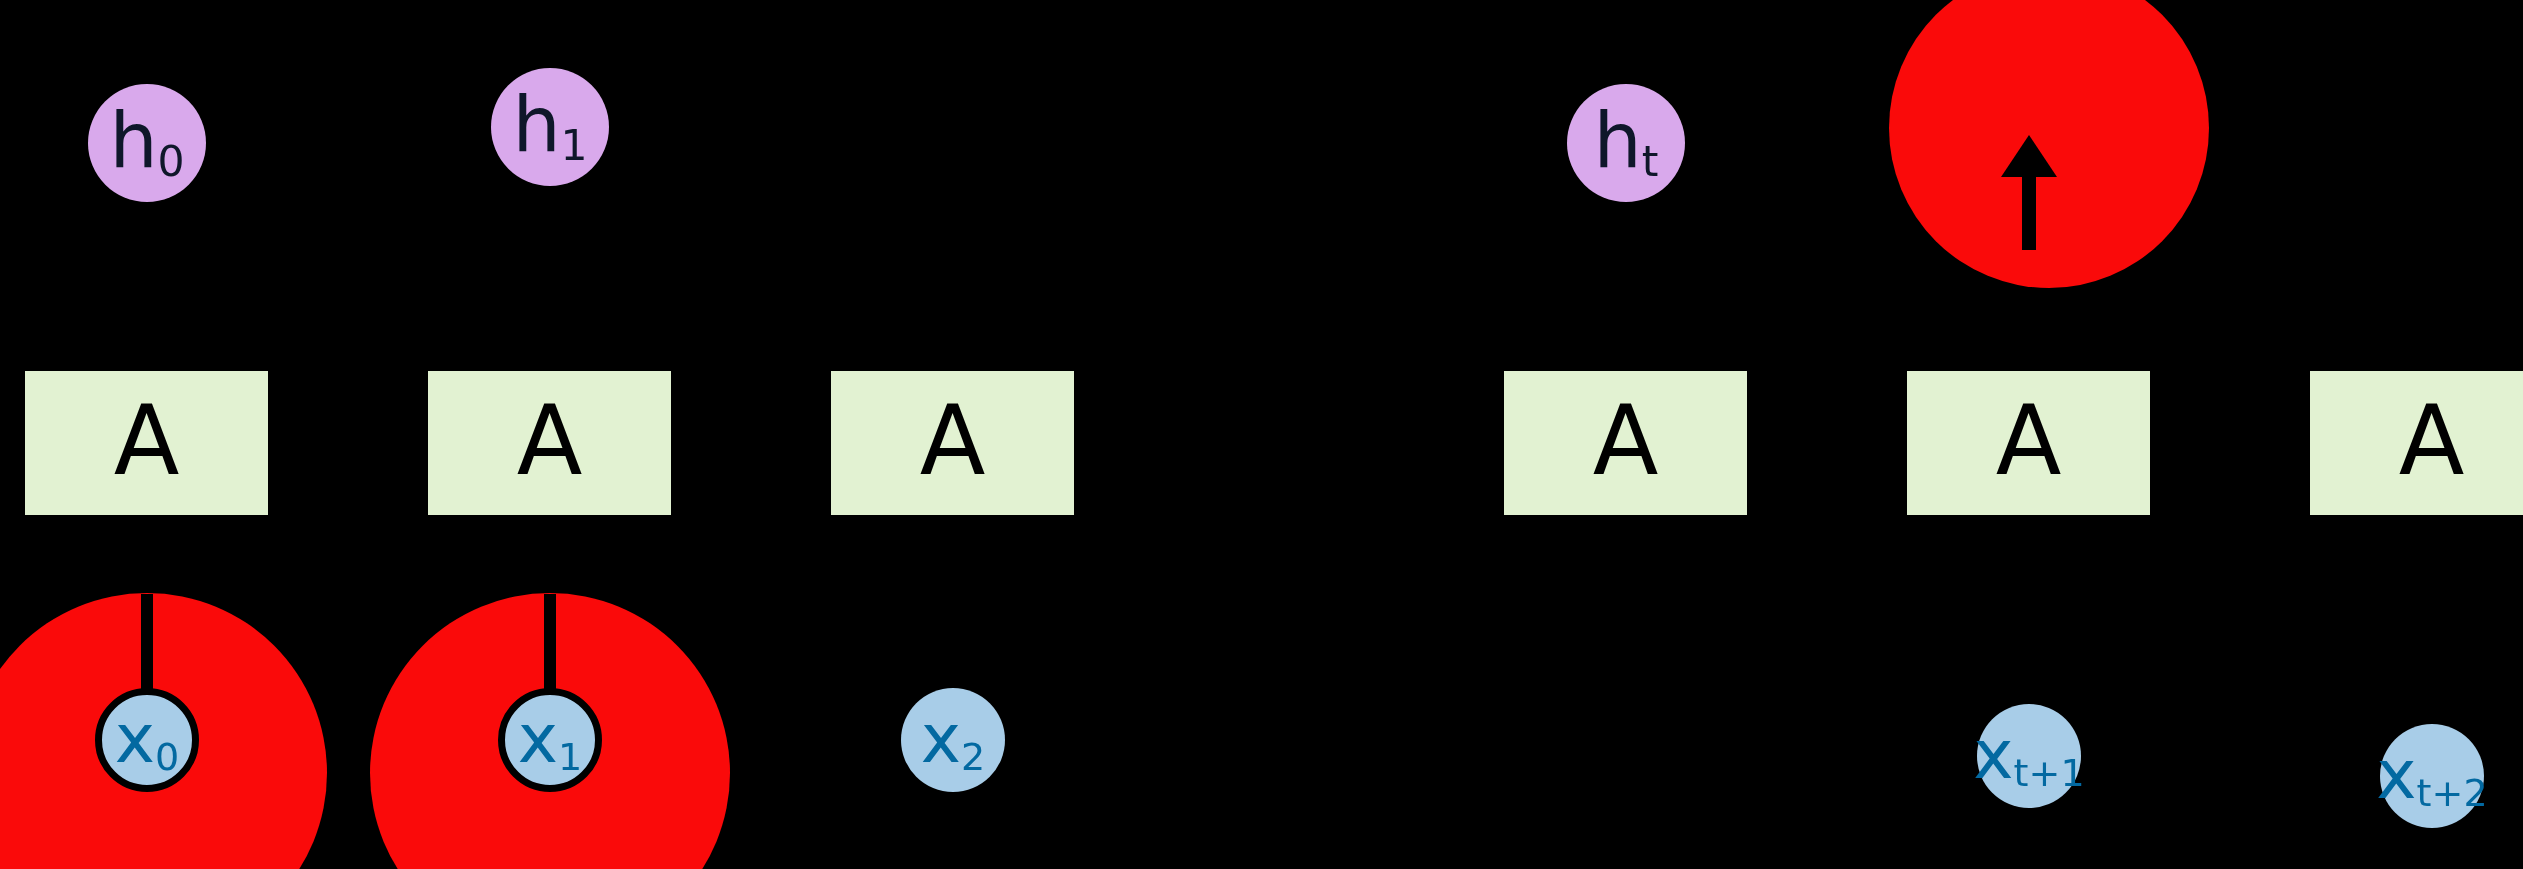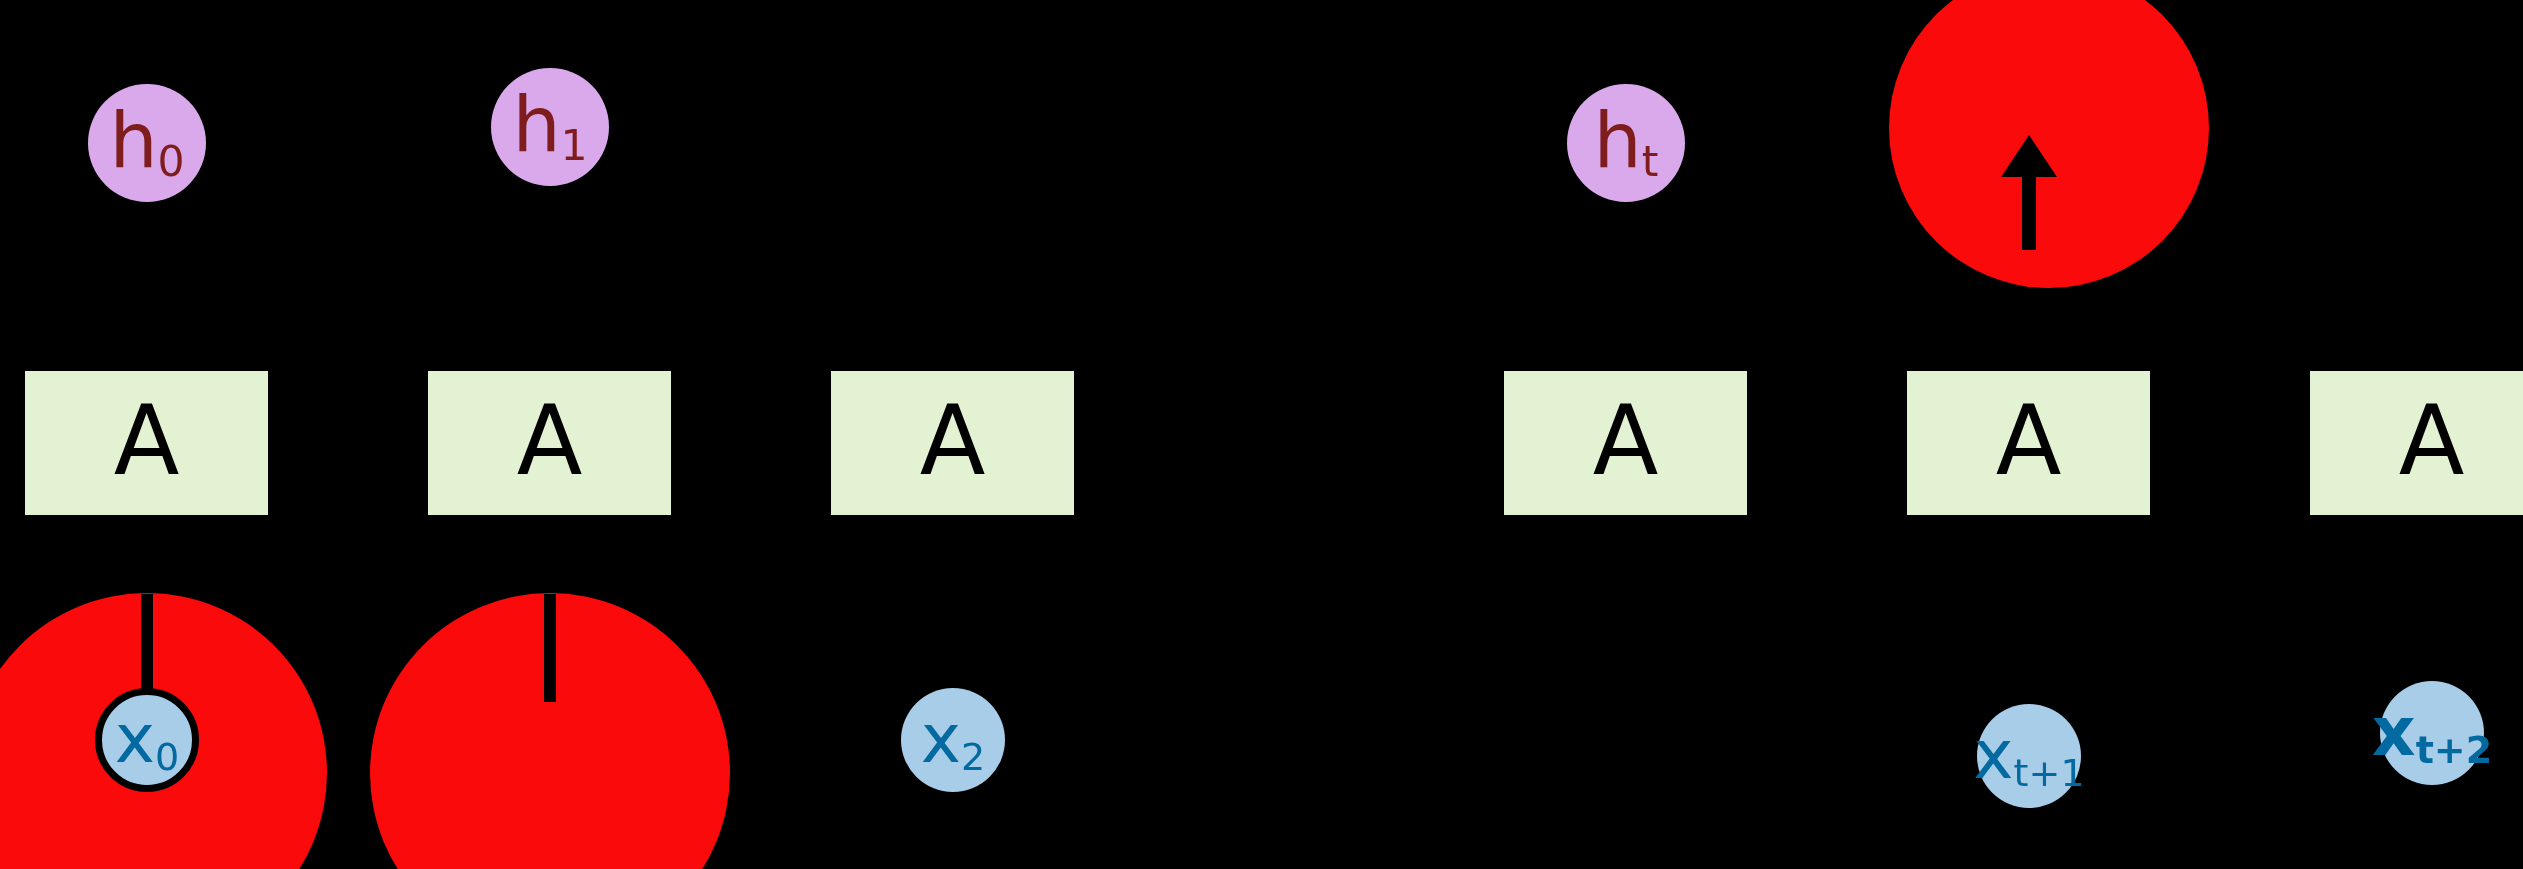--- a/index.html
+++ b/index.html
@@ -29,21 +29,21 @@
     line-height: 1;
     white-space: nowrap;
   }
 
   
   .h-node {
     width: 118px;
     height: 118px;
     border-radius: 50%;
     background: #D9A9EC;
-    color: #7f1d1d;
+    color: #0f172a;
     font-size: 76px;
   }
   .h-node.highlighted-node {
     border: 7px solid #000000;
   }
 
   
   .x-node {
     width: 104px;
     height: 104px;
@@ -174,27 +174,30 @@
   </div>
 
   <div class="node a-node" style="left:2310px; top:371px;">
     <span class="node-label">A</span>
   </div>
 
   <div class="node x-node bordered-node" style="left:95px; top:688px;">
     <span class="node-label"><span>x</span><span class="sub">0</span></span>
   </div>
 
+  <div class="node x-node bordered-node" style="left:498px; top:688px;">
+    <span class="node-label"><span>x</span><span class="sub">1</span></span>
+  </div>
 
   <div class="node x-node" style="left:901px; top:688px;">
     <span class="node-label"><span>x</span><span class="sub">2</span></span>
   </div>
 
 
   <div class="node x-node" style="left:1977px; top:704px;">
     <span class="node-label"><span>x</span><span class="sub">t+1</span></span>
   </div>
 
-  <div class="node x-node" style="left:2380px; top:681px;font-weight:bold;">
+  <div class="node x-node" style="left:2380px; top:724px;">
     <span class="node-label"><span>x</span><span class="sub">t+2</span></span>
   </div>
 
 </div>
 
 </body></html>

